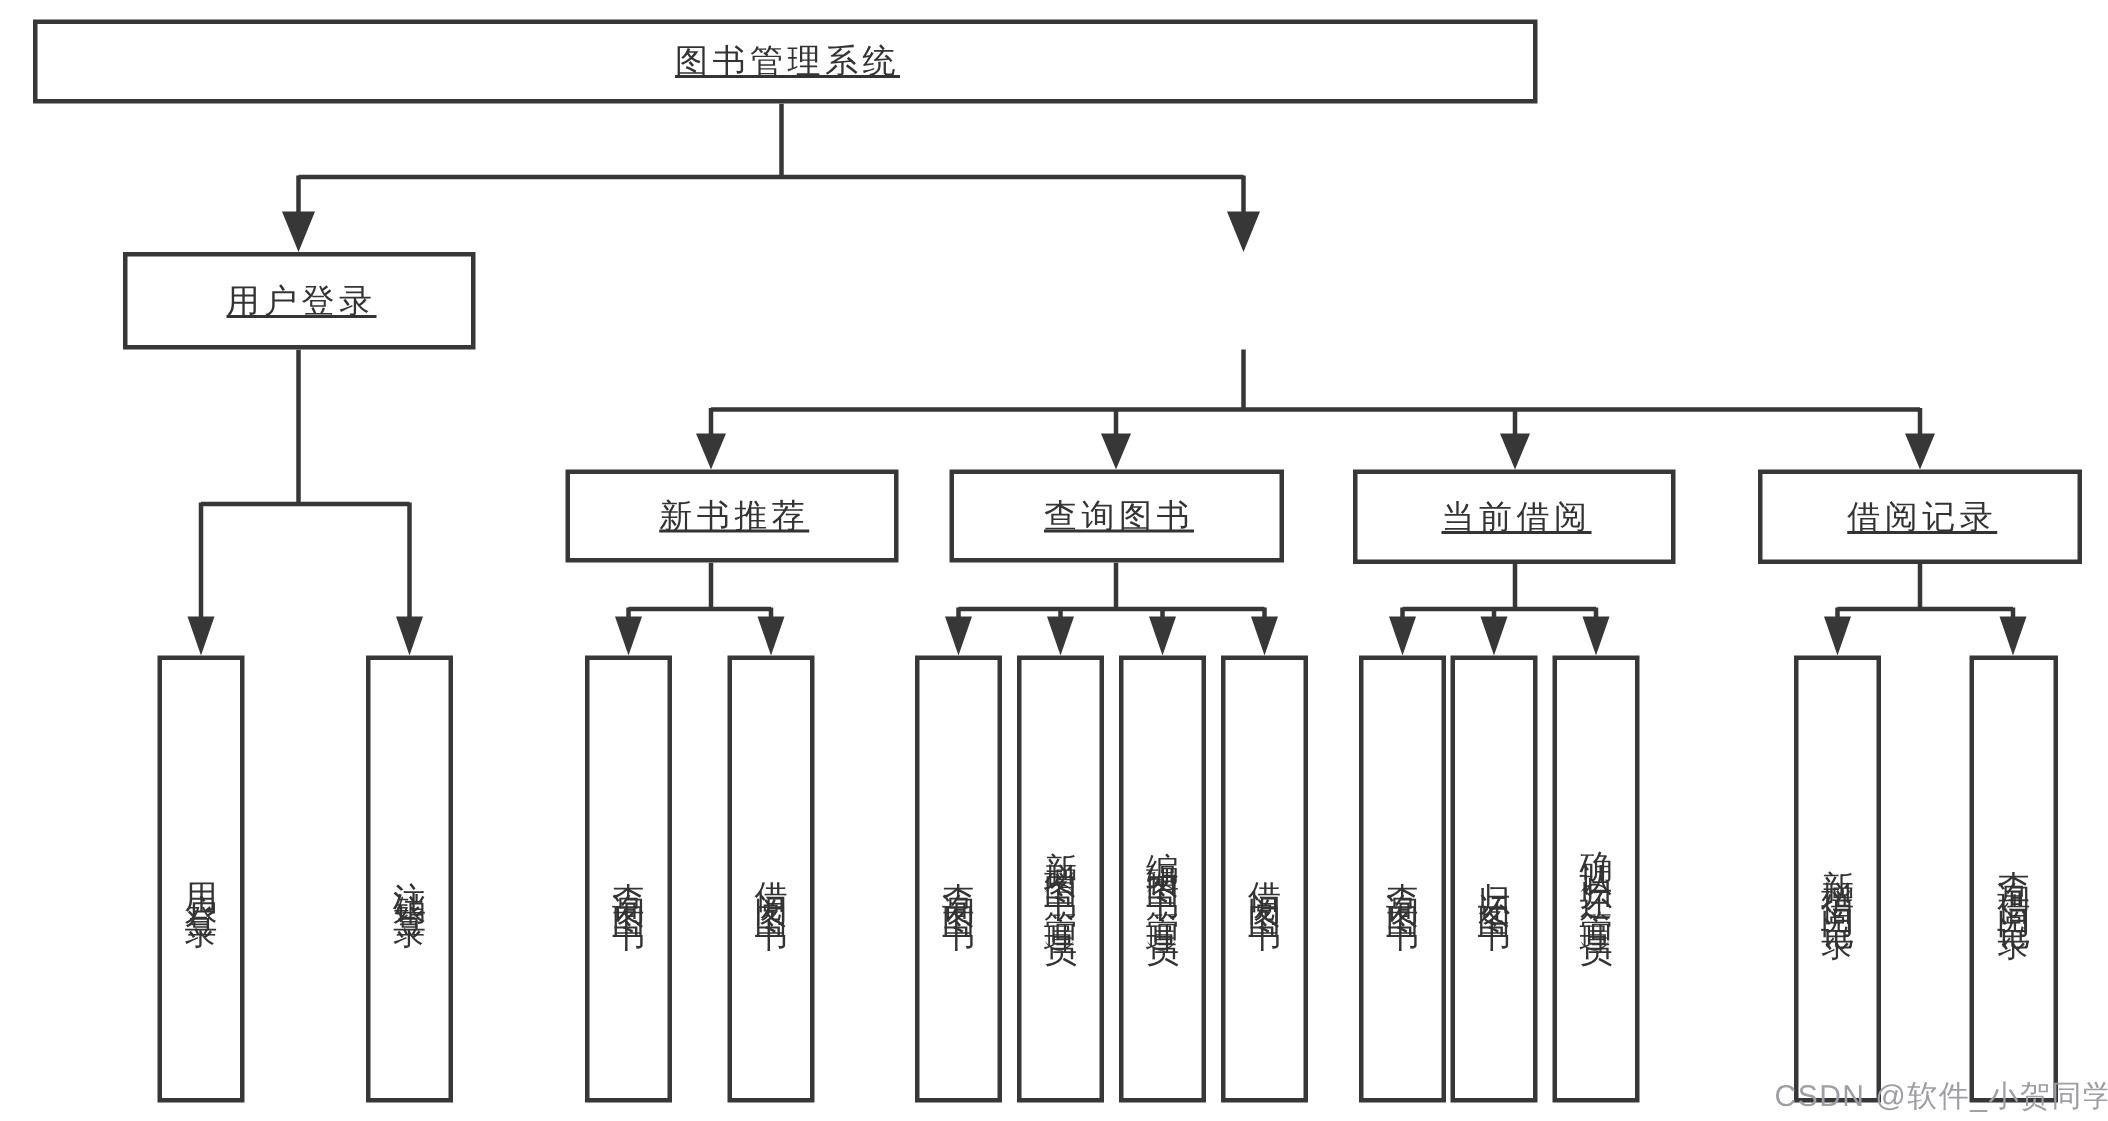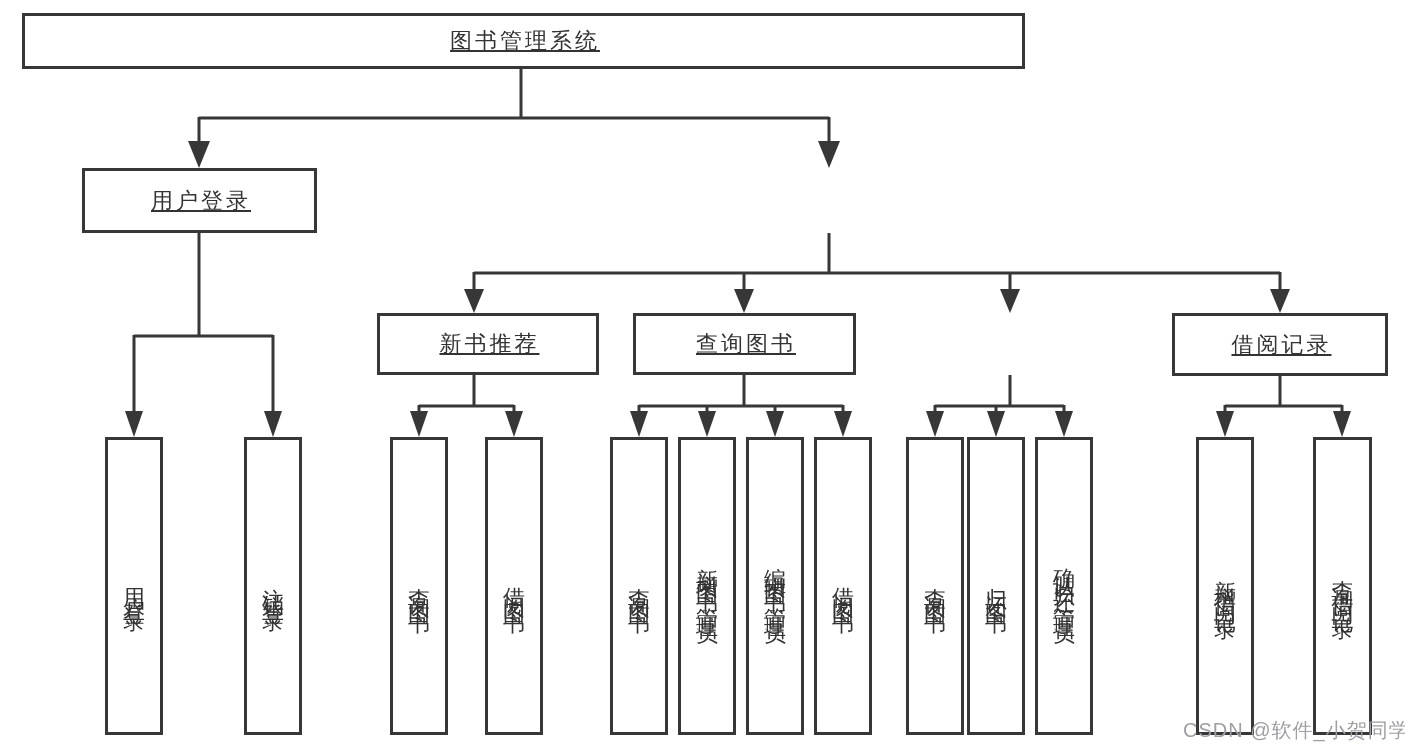--- a/index.html
+++ b/index.html
@@ -116,20 +116,21 @@
       <polygon points="1333,411 1351,411 1342,437"></polygon>
     </g>
   </svg>
 
   <div class="node h-node" style="left:22px;top:13px;width:1003px;height:56px">图书管理系统</div>
 
   <div class="node h-node" style="left:82px;top:168px;width:235px;height:65px">用户登录</div>
 
   <div class="node h-node" style="left:377px;top:313px;width:222px;height:62px">新书推荐</div>
   <div class="node h-node" style="left:633px;top:313px;width:223px;height:62px">查询图书</div>
+  <div class="node h-node" style="left:902px;top:313px;width:215px;height:63px">当前借阅</div>
   <div class="node h-node" style="left:1172px;top:313px;width:216px;height:63px">借阅记录</div>
 
   <div class="node v-node" style="left:105px;top:437px;width:58px;height:298px">用户登录</div>
   <div class="node v-node" style="left:244px;top:437px;width:58px;height:298px">注销登录</div>
 
   <div class="node v-node" style="left:390px;top:437px;width:58px;height:298px">查询图书</div>
   <div class="node v-node" style="left:485px;top:437px;width:58px;height:298px">借阅图书</div>
 
   <div class="node v-node" style="left:610px;top:437px;width:58px;height:298px">查询图书</div>
   <div class="node v-node" style="left:678px;top:437px;width:58px;height:298px">新增图书（管理员）</div>

